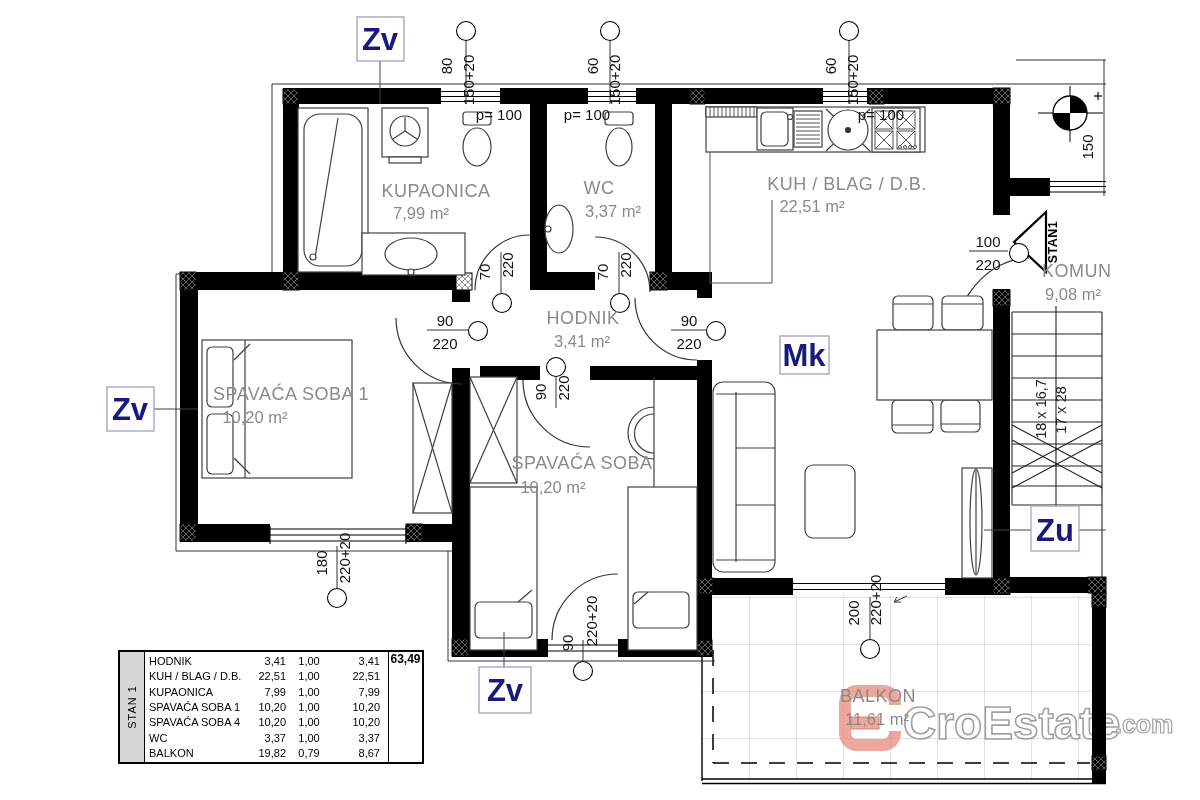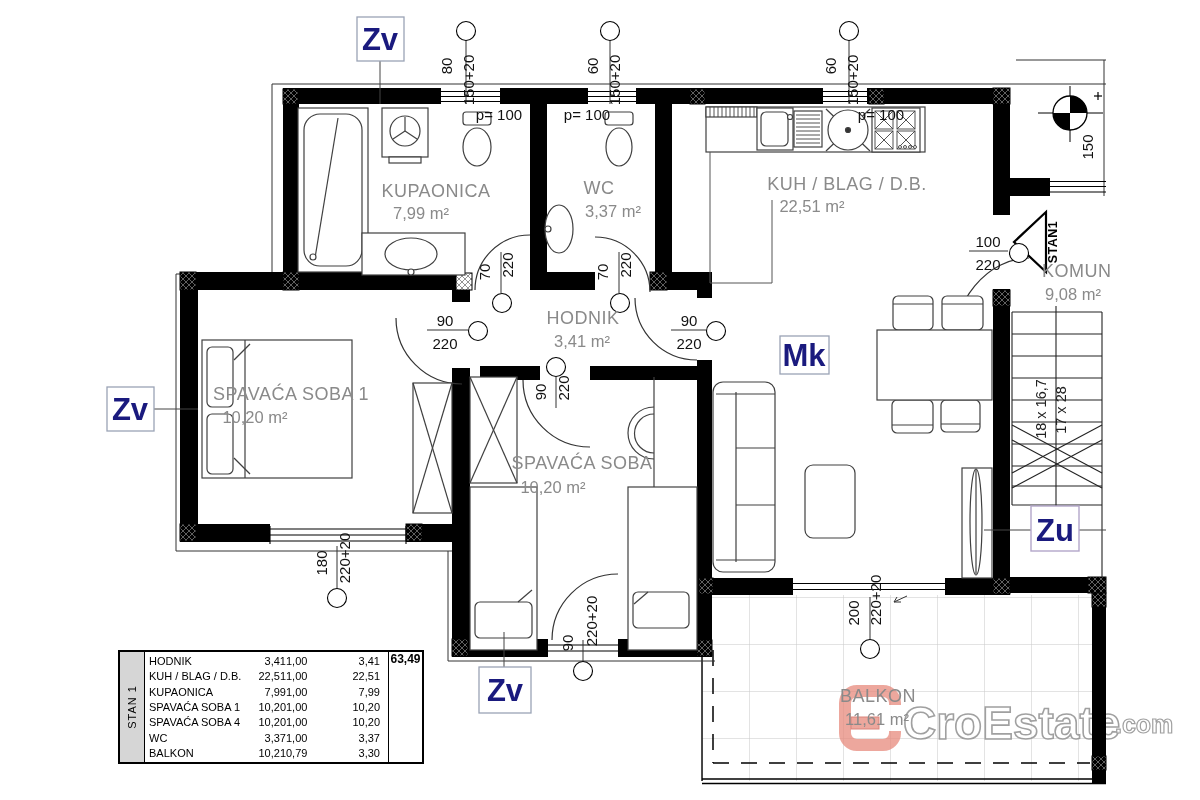--- a/index.html
+++ b/index.html
@@ -16,21 +16,21 @@
   
   .area-table{position:absolute;left:118px;top:650px;width:306px;height:114px;
     border:2px solid #000;display:flex;background:#fff;box-sizing:border-box;font-size:11px;color:#000;}
   .at-side{width:24px;background:#d6d6d6;border-right:1px solid #000;position:relative;flex:none;}
   .at-side span{position:absolute;left:50%;top:50%;transform:translate(-50%,-50%) rotate(-90deg);
     white-space:nowrap;letter-spacing:1px;font-size:11px;}
   .at-rows{flex:none;width:243px;display:flex;flex-direction:column;justify-content:space-around;padding:1px 0;}
   .at-row{display:flex;align-items:center;height:15px;}
   .at-name{flex:1;padding-left:4px;white-space:nowrap;}
   .at-area{width:44px;text-align:right;}
-  .at-coef{width:46px;}
+  .at-coef{width:46px;text-align:center;}
   .at-val{width:48px;text-align:right;padding-right:8px;}
   .at-total{flex:1;border-left:1.5px solid #000;display:flex;align-items:flex-start;justify-content:center;
     font-weight:bold;font-size:12px;}
 </style>
 </head>
 <body>
 
 <div id="stage">
 <svg id="plan-svg" width="1200" height="800" viewBox="0 0 1200 800">
   <defs>
@@ -494,22 +494,22 @@
         <span class="at-val">10,20</span>
       </div>
       <div class="at-row">
         <span class="at-name">WC</span>
         <span class="at-area">3,37</span>
         <span class="at-coef">1,00</span>
         <span class="at-val">3,37</span>
       </div>
       <div class="at-row">
         <span class="at-name">BALKON</span>
-        <span class="at-area">10,21</span>
+        <span class="at-area">19,82</span>
         <span class="at-coef">0,79</span>
-        <span class="at-val">3,30</span>
+        <span class="at-val">8,67</span>
       </div>
     </div>
     <div class="at-total">
       <span>63,49</span>
     </div>
   </div>
 </div>
 
 </body></html>

